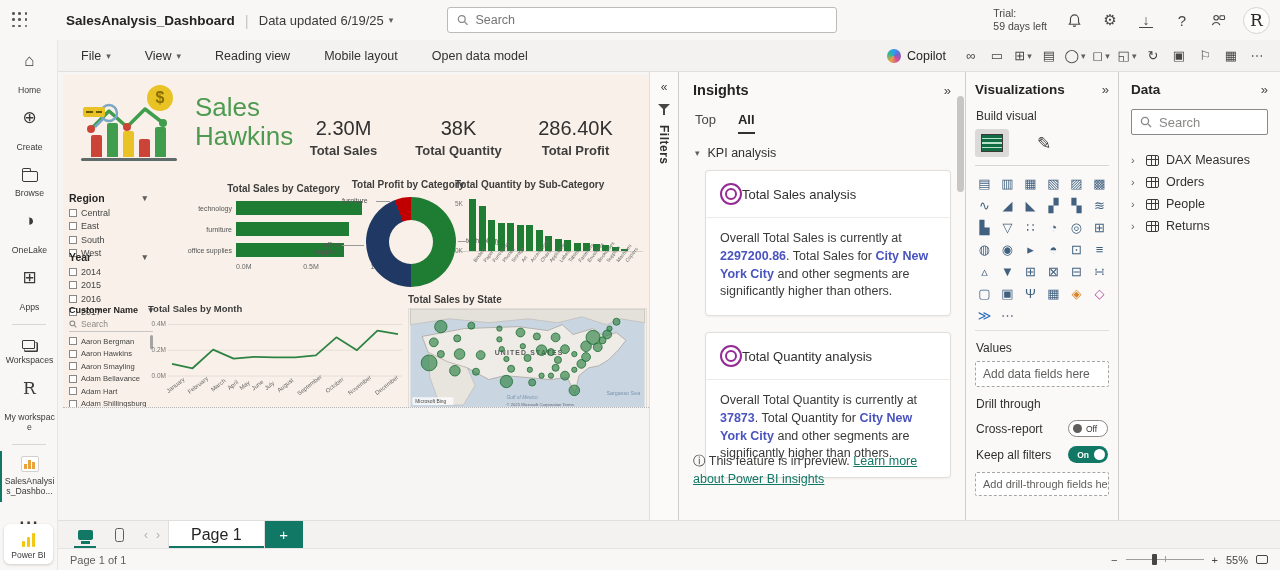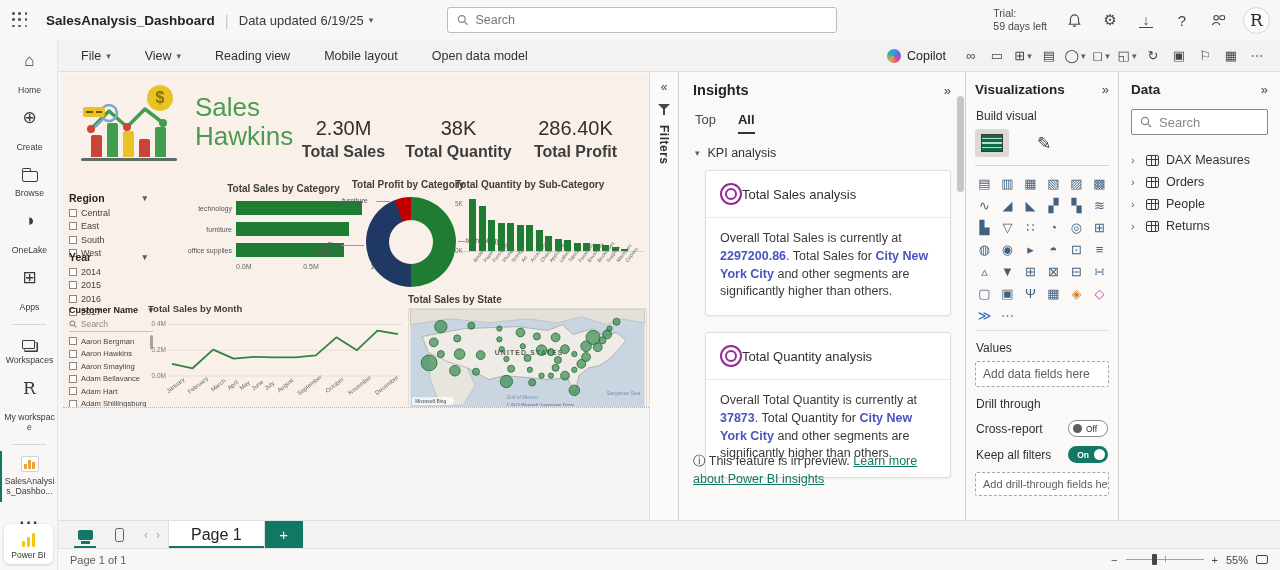--- a/index.html
+++ b/index.html
@@ -3,21 +3,21 @@
 <meta charset="utf-8">
 <style>
   * { margin:0; padding:0; box-sizing:border-box; }
   html,body { width:1280px; height:570px; overflow:hidden; }
   body { font-family:"Liberation Sans", sans-serif; color:#252423; background:#f5f4f3; font-size:13px; }
 
   
   .topbar { height:40px; background:#f8f7f6; display:flex; align-items:center; padding:0 10px 0 12px; gap:10px; position:relative; }
   .waffle { width:16px; height:16px; display:grid; grid-template-columns:repeat(3,1fr); gap:3px; cursor:pointer; margin-right:8px; }
   .waffle i { width:2.5px; height:2.5px; background:#5b5a59; border-radius:50%; }
-  .app-title { font-weight:bold; font-size:13.5px; }
+  .app-title { font-weight:bold; font-size:13.5px;margin-left:20px; }
   .tb-div { color:#c8c6c4; font-size:15px; }
   .updated { font-size:13px; color:#3b3a39; display:flex; align-items:center; gap:5px; cursor:pointer; }
   .caret { font-size:9px; color:#605e5c; }
   .searchbox { position:absolute; left:447px; top:7px; width:390px; height:26px; background:#fff; border:1px solid #bdbbb9; border-radius:3px; display:flex; align-items:center; gap:7px; padding:0 9px; color:#8a8886; }
   .searchbox input { border:none; outline:none; width:100%; font-size:12.5px; background:transparent; font-family:"Liberation Sans",sans-serif; }
   .top-right { margin-left:auto; display:flex; align-items:center; gap:14px; }
   .trial { font-size:10.5px; color:#484644; line-height:1.25; margin-right:2px; }
   .tico { width:22px; text-align:center; font-size:15px; color:#484644; cursor:pointer; }
   .tico svg { display:block; margin:0 auto; }
   .dl { position:relative; font-size:14px; }
@@ -61,21 +61,21 @@
   
   .logo { position:absolute; left:10px; top:10px; width:112px; height:78px; }
   .logo .bars { position:absolute; left:18px; bottom:6px; display:flex; align-items:flex-end; gap:5px; }
   .logo .bars i { width:11px; border-radius:2px 2px 0 0; }
   .logo .zig { position:absolute; left:10px; top:14px; }
   .logo .coin { position:absolute; right:12px; top:0; width:26px; height:26px; border-radius:50%; background:#e9c326; color:#8a6d00; font-weight:bold; font-size:16px; text-align:center; line-height:26px; }
   .logo .base { position:absolute; left:8px; bottom:2px; width:96px; height:3px; background:#5f6a6a; border-radius:2px; }
   .rpt-title { position:absolute; left:132px; top:18px; font-size:26px; line-height:1.12; color:#4d9a50; }
   .kpi { position:absolute; top:42px; width:125px; text-align:center; }
   .kpi .v { font-size:20px; color:#303030; }
-  .kpi .l { font-size:16px; font-weight:bold; color:#3d3d3d; margin-top:3px; }
+  .kpi .l { font-size:13px; font-weight:bold; color:#3d3d3d; margin-top:3px; }
 
   
   .slicer { position:absolute; font-size:9px; color:#444; }
   .sl-head { font-size:10.5px; font-weight:bold; color:#252423; display:flex; justify-content:space-between; align-items:center; }
   .sl-row { display:flex; align-items:center; gap:4px; margin-top:3.5px; cursor:pointer; }
   .cb { width:8px; height:8px; border:1px solid #8a8886; background:#fff; flex:0 0 auto; }
   .sl-search { display:flex; align-items:center; gap:4px; border-bottom:1px solid #c8c6c4; color:#8a8886; font-size:8.5px; padding:2px 0; margin-top:2px; }
 
   .vtitle { font-size:10px; font-weight:bold; color:#3d3d3d; }
 

